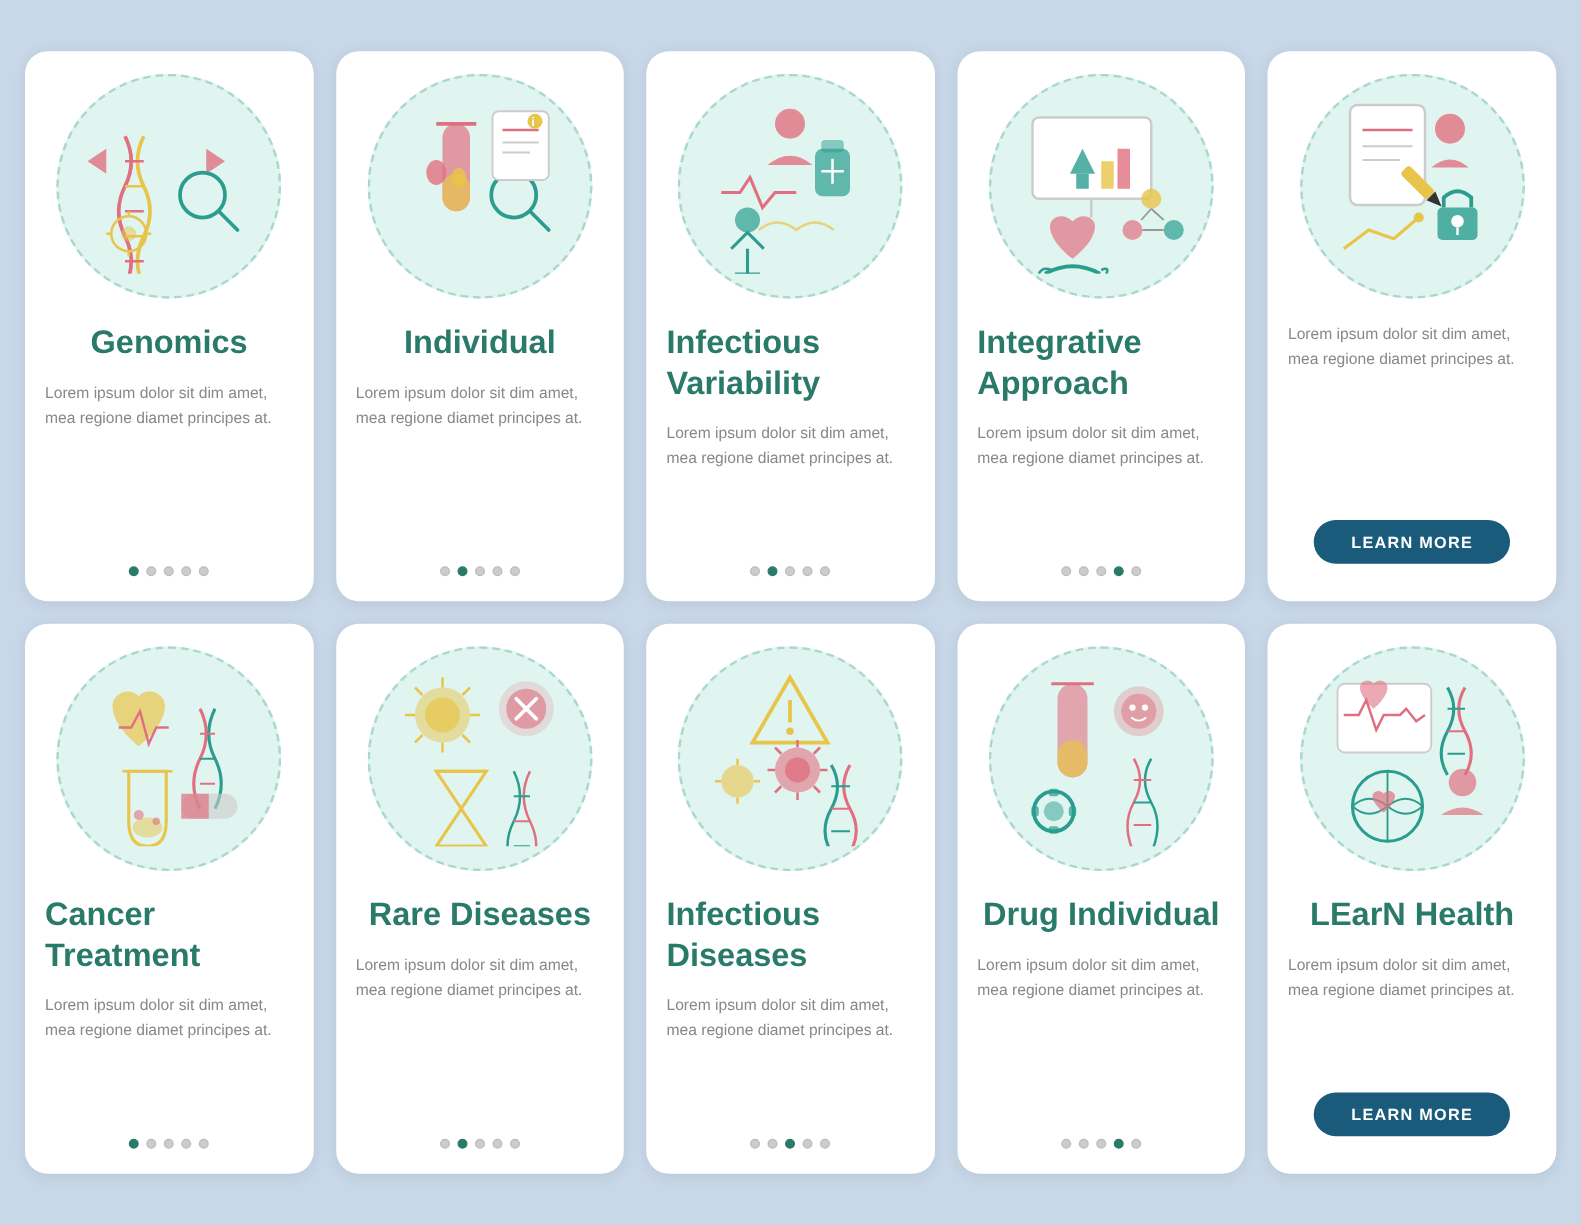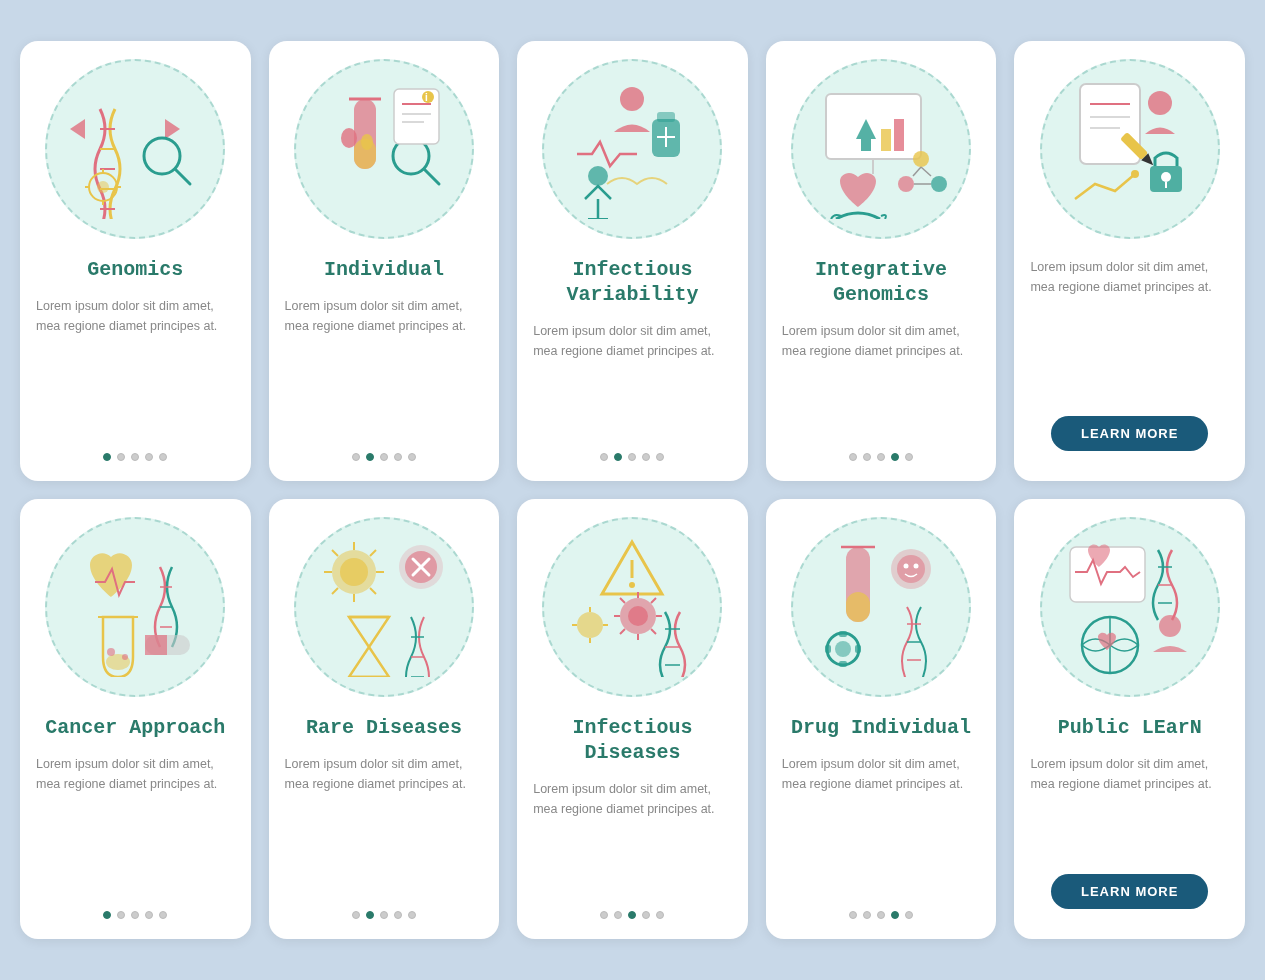--- a/index.html
+++ b/index.html
@@ -44,27 +44,25 @@
       margin-bottom: 18px;
       flex-shrink: 0;
       position: relative;
       overflow: hidden;
     }
     .card-icon-area svg {
       width: 140px;
       height: 140px;
     }
     .card-title {
-      font-size: 20px;
+      font-size: 26px;
       font-weight: 700;
       color: #2a7a6a;
-      text-align: center;
       margin-bottom: 14px;
       line-height: 1.25;
-      font-family: Liberation Mono, monospace;
     }
     .card-body {
       font-size: 12.5px;
       color: #888;
       line-height: 1.6;
       flex: 1;
     }
     .card-footer {
       width: 100%;
       display: flex;
@@ -268,21 +266,21 @@
         <g transform="translate(90,70)">
           <circle cx="20" cy="10" r="8" fill="#e8c44a" opacity="0.8"></circle>
           <circle cx="5" cy="35" r="8" fill="#e07080" opacity="0.7"></circle>
           <circle cx="38" cy="35" r="8" fill="#2a9d8f" opacity="0.7"></circle>
           <line x1="20" y1="18" x2="12" y2="27" stroke="#999" stroke-width="1.5"></line>
           <line x1="20" y1="18" x2="30" y2="27" stroke="#999" stroke-width="1.5"></line>
           <line x1="13" y1="35" x2="30" y2="35" stroke="#999" stroke-width="1.5"></line>
         </g>
       </svg>
     </div>
-    <div class="card-title">Integrative Genomics</div>
+    <div class="card-title">Integrative Approach</div>
     <div class="card-body">Lorem ipsum dolor sit dim amet, mea regione diamet principes at.</div>
     <div class="card-footer">
       <div class="dots">
         <div class="dot"></div>
         <div class="dot"></div>
         <div class="dot"></div>
         <div class="dot active"></div>
         <div class="dot"></div>
       </div>
     </div>
@@ -353,21 +351,21 @@
           <circle cx="28" cy="45" r="4" fill="#e07080" opacity="0.6"></circle>
           <circle cx="42" cy="50" r="3" fill="#e07080" opacity="0.6"></circle>
         </g>
 
         <g transform="translate(80,90)">
           <rect x="0" y="8" width="45" height="20" rx="10" fill="#ccc" opacity="0.6"></rect>
           <rect x="0" y="8" width="22" height="20" rx="10 0 0 10" fill="#e07080" opacity="0.7"></rect>
         </g>
       </svg>
     </div>
-    <div class="card-title">Cancer Approach</div>
+    <div class="card-title">Cancer Treatment</div>
     <div class="card-body">Lorem ipsum dolor sit dim amet, mea regione diamet principes at.</div>
     <div class="card-footer">
       <div class="dots">
         <div class="dot active"></div>
         <div class="dot"></div>
         <div class="dot"></div>
         <div class="dot"></div>
         <div class="dot"></div>
       </div>
     </div>
@@ -555,20 +553,20 @@
 
           <path d="M36,22 C36,18 30,16 27,20 C24,16 18,18 18,22 C18,28 27,35 27,35 C27,35 36,28 36,22Z" fill="#e07080" opacity="0.7"></path>
         </g>
 
         <g transform="translate(88,75)">
           <circle cx="22" cy="14" r="11" fill="#e07080" opacity="0.7"></circle>
           <path d="M5,40 Q22,28 39,40" fill="#e07080" opacity="0.7"></path>
         </g>
       </svg>
     </div>
-    <div class="card-title">Public LEarN</div>
+    <div class="card-title">LEarN Health</div>
     <div class="card-body">Lorem ipsum dolor sit dim amet, mea regione diamet principes at.</div>
     <div class="card-footer">
       <button class="learn-btn">LEarN MoRE</button>
     </div>
   </div>
 
 </div>
 
 </body></html>

